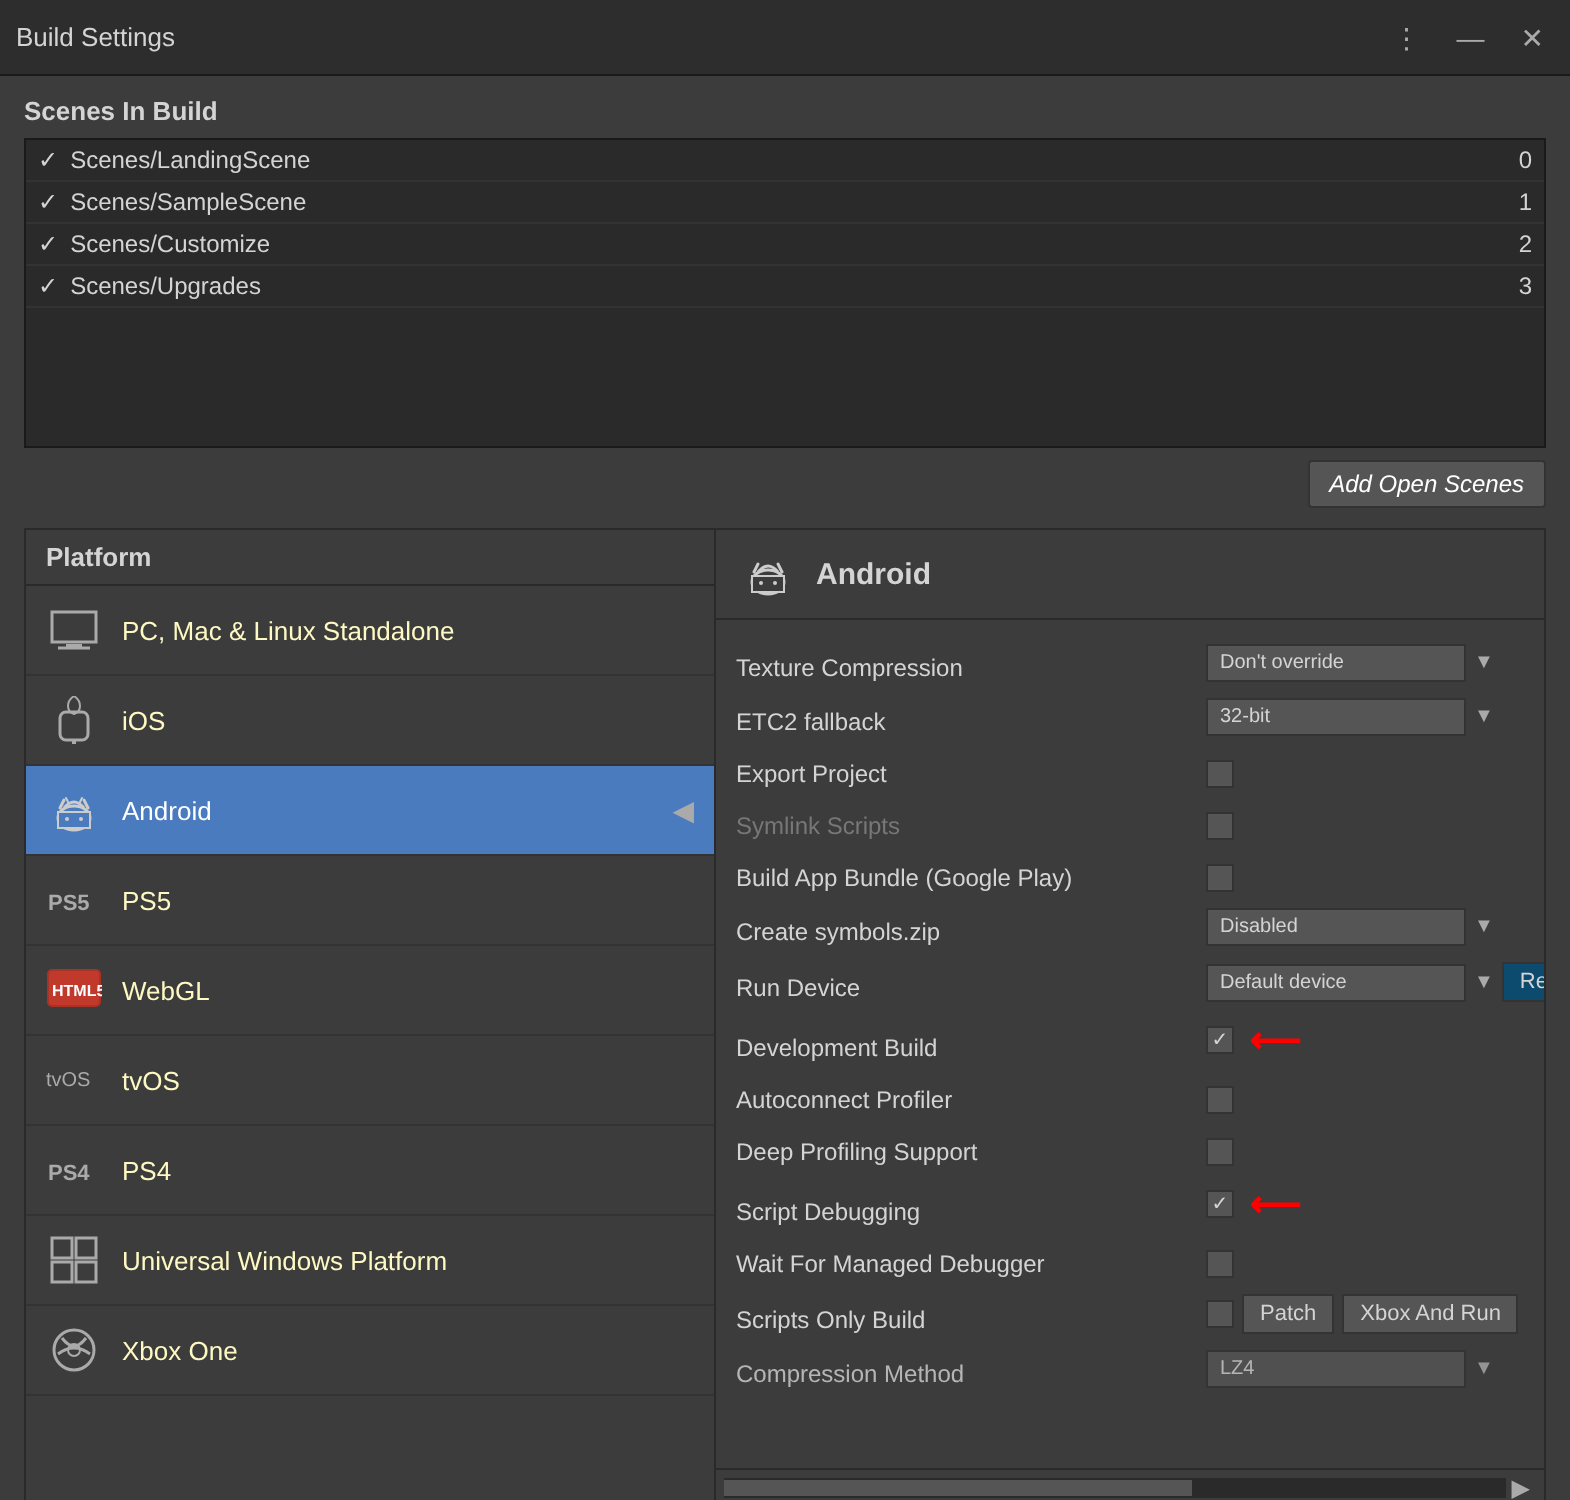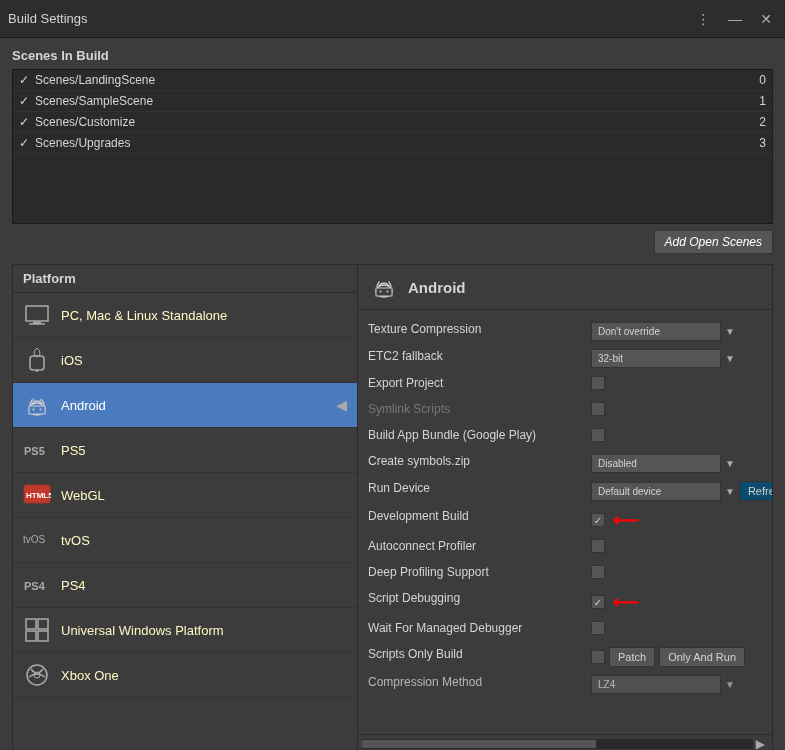--- a/index.html
+++ b/index.html
@@ -158,24 +158,24 @@
     .settings-body {
       flex: 1;
       overflow-y: scroll;
       padding: 8px 0;
     }
     .settings-body::-webkit-scrollbar { width: 12px; }
     .settings-body::-webkit-scrollbar-track { background: #3c3c3c; }
     .settings-body::-webkit-scrollbar-thumb { background: #555; }
     .setting-row {
       display: flex;
-      align-items: flex-start;
+      align-items: flex-end;
       padding: 4px 10px;
       min-height: 26px;
-      gap: 8px;
+      gap: 20px;
     }
     .setting-label {
       width: 215px;
       flex-shrink: 0;
       font-size: 12px;
       color: #d4d4d4;
     }
     .setting-label.disabled { color: #777; }
     .setting-value {
       flex: 1;
@@ -556,21 +556,21 @@
           <div class="setting-value">
             <div class="checkbox-input"></div>
           </div>
         </div>
 
         <div class="setting-row">
           <span class="setting-label">Scripts Only Build</span>
           <div class="setting-value scripts-only-row">
             <div class="checkbox-input"></div>
             <button class="patch-btn">Patch</button>
-            <button class="patch-and-run-btn">Only And Run</button>
+            <button class="patch-and-run-btn">Xbox And Run</button>
           </div>
         </div>
 
         <div class="setting-row compression-row">
           <span class="setting-label">Compression Method</span>
           <div class="setting-value">
             <button class="dropdown-btn">LZ4</button>
             <span class="dropdown-arrow">▼</span>
           </div>
         </div>

